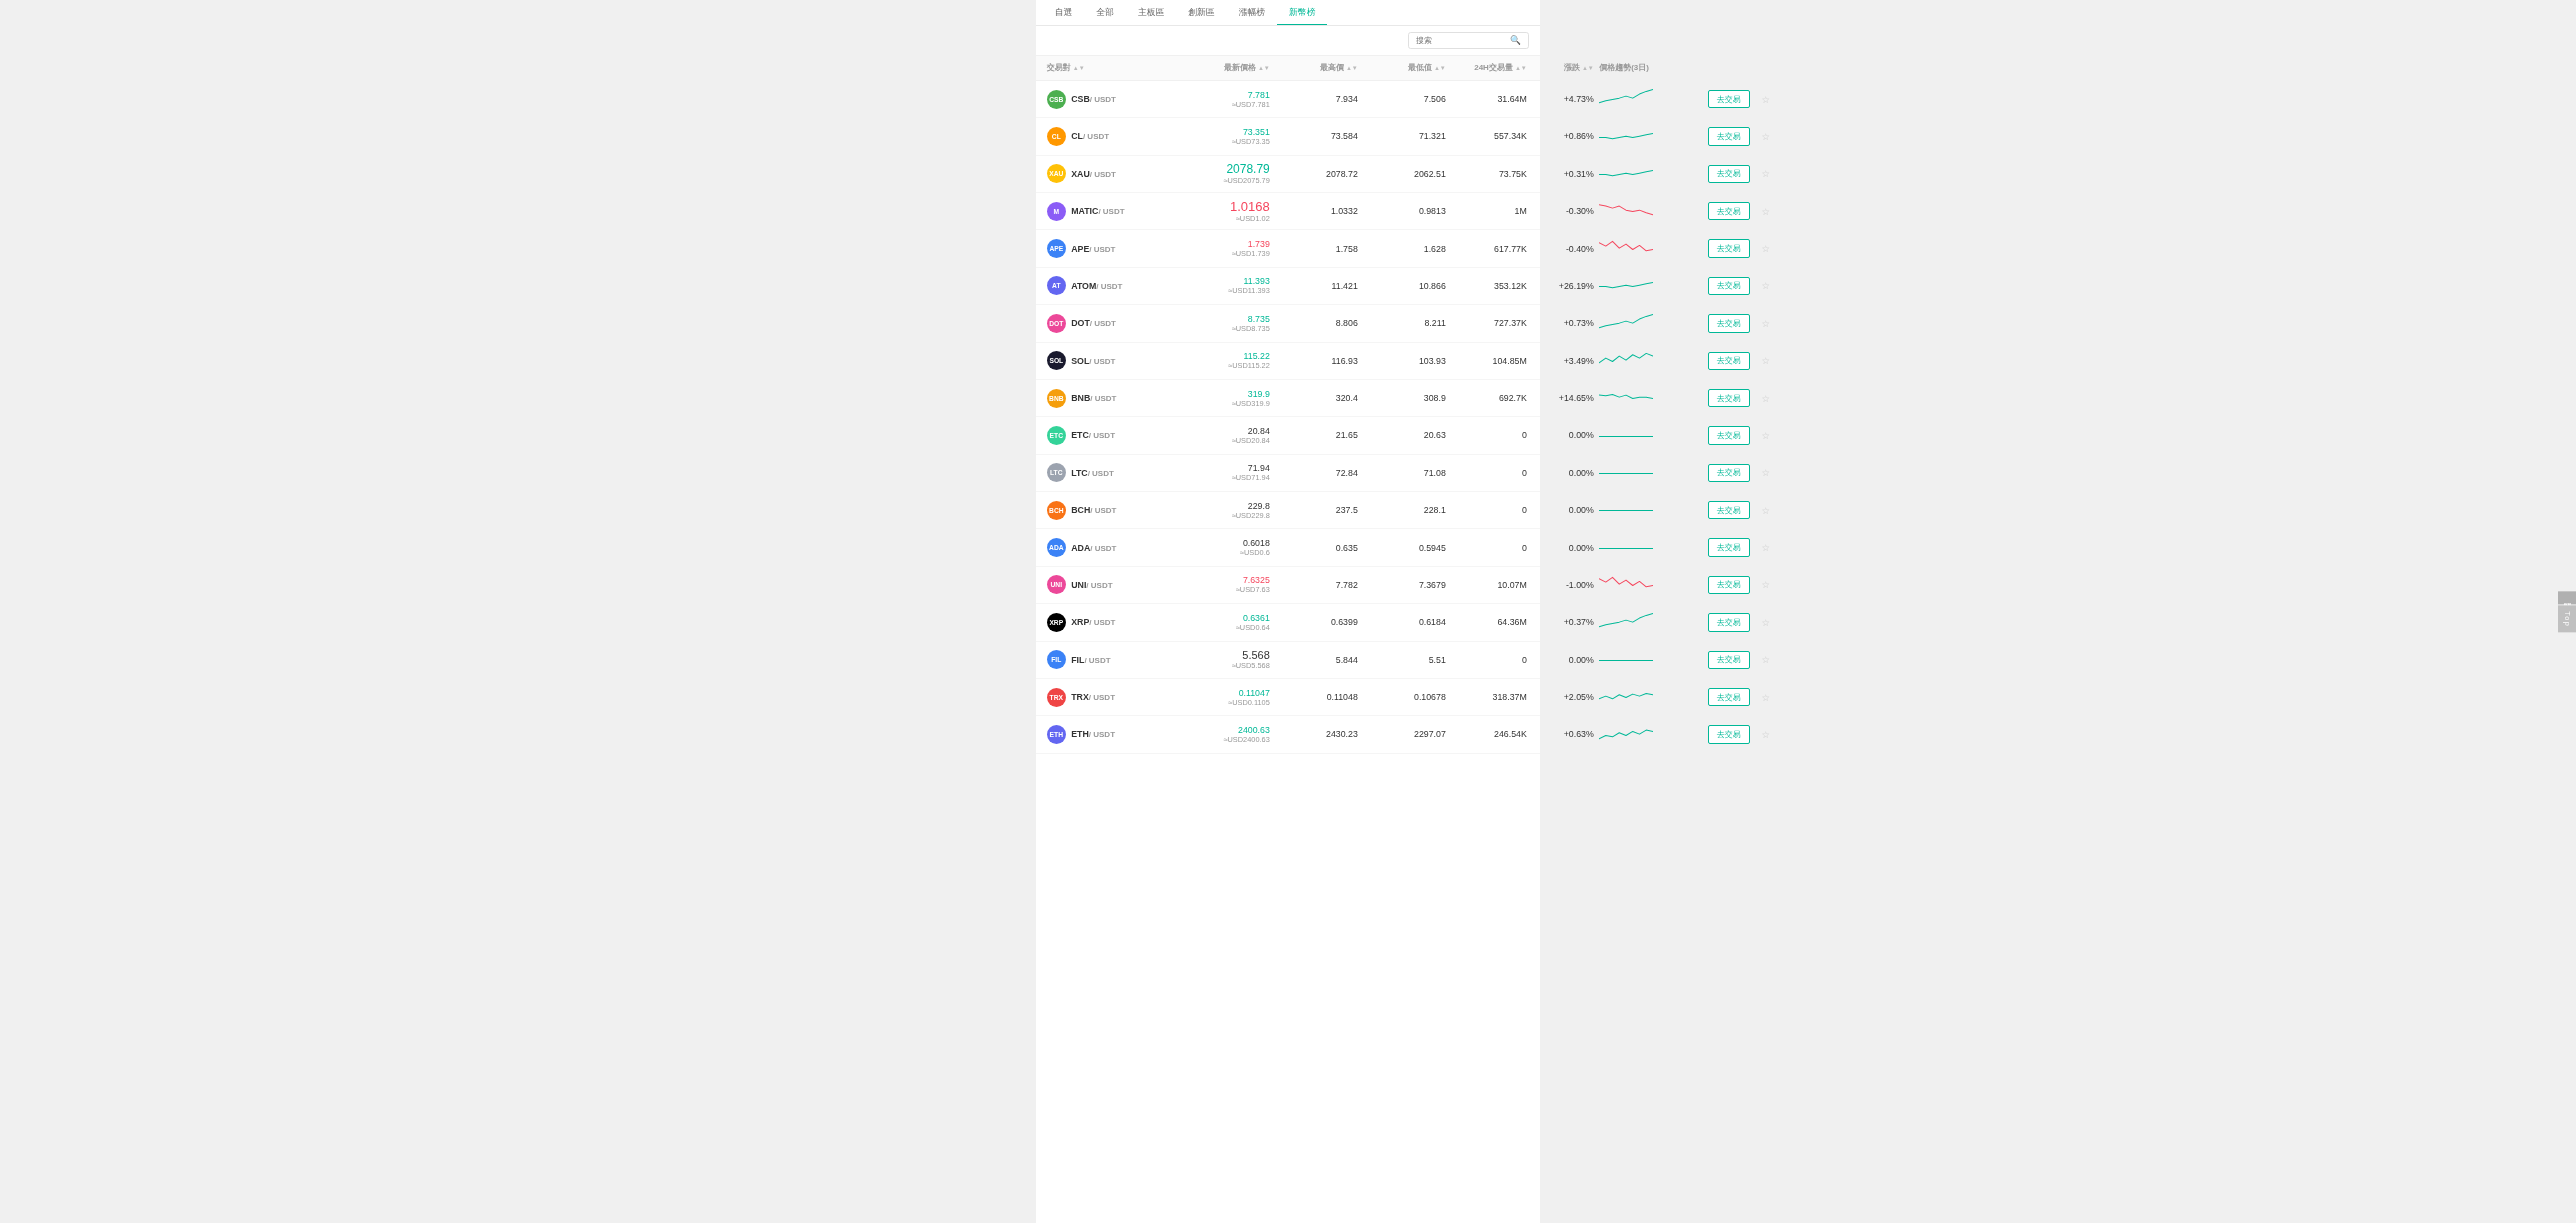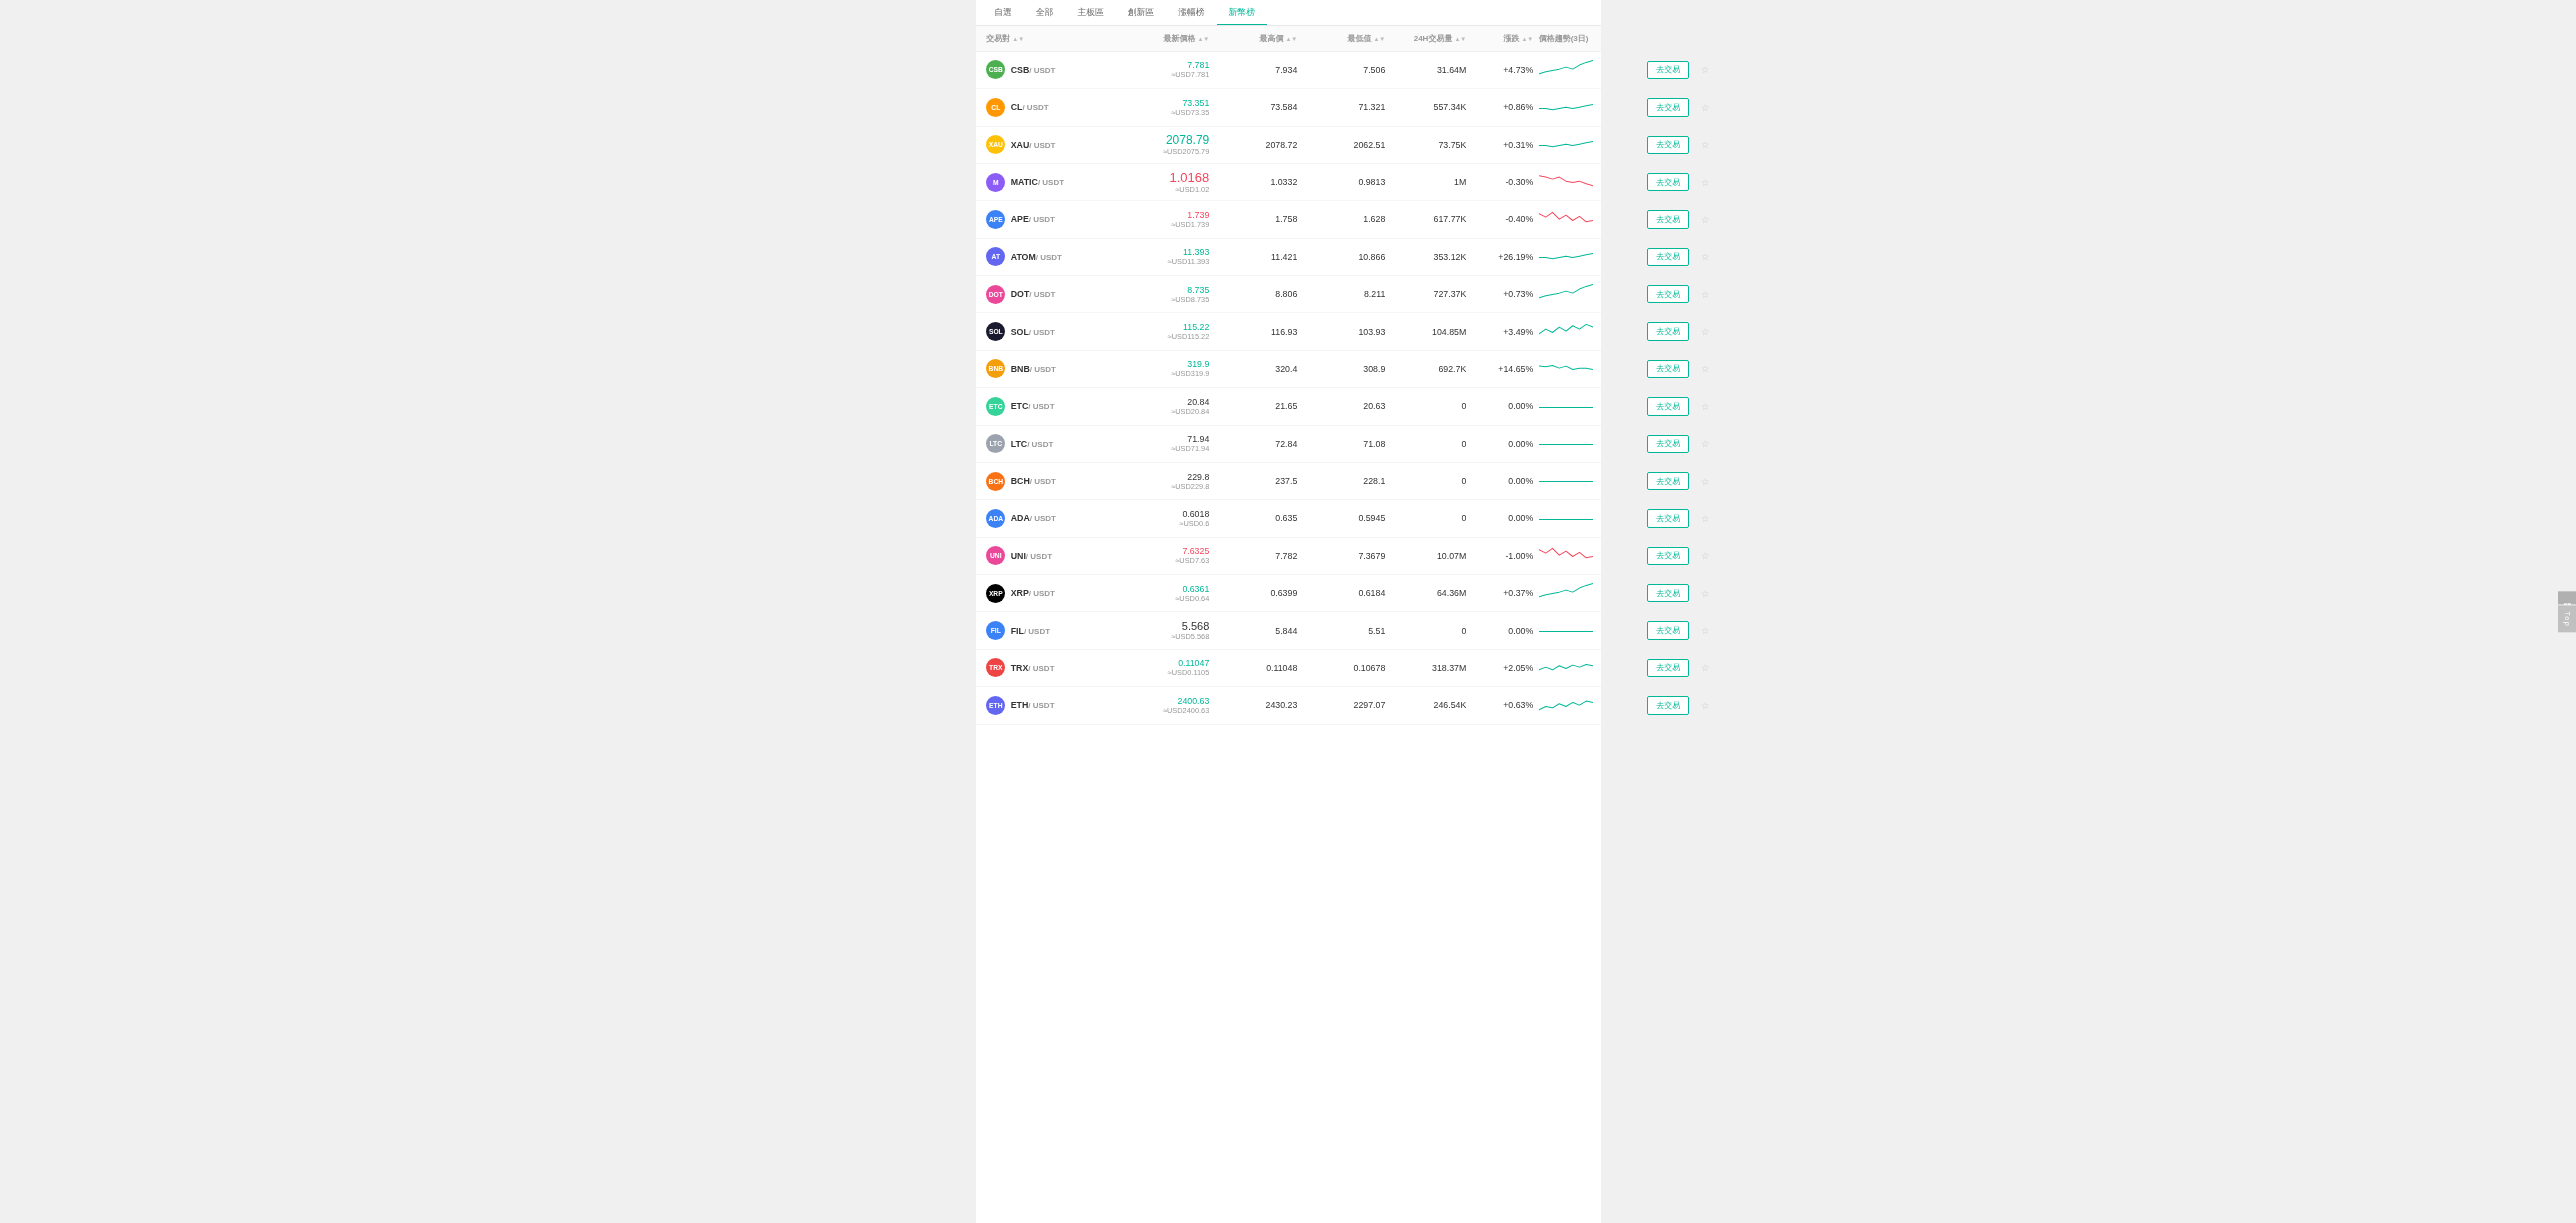--- a/index.html
+++ b/index.html
@@ -11,21 +11,21 @@
     }
     .page-container {
       position: relative;
       width: 100%;
       min-height: 100vh;
       background: #f0f0f0;
       display: flex;
       justify-content: center;
     }
     .main-content {
-      width: 625px;
+      width: 504px;
       background: #fff;
       margin: 0 auto;
     }
     .tabs-bar {
       display: flex;
       border-bottom: 0.7px solid #e8e8e8;
       background: #fff;
       padding: 0 6.7px;
     }
     .tab-item {
@@ -202,20 +202,26 @@
 
     <div class="tabs-bar">
     <div class="tab-item">自選</div>
         <div class="tab-item">全部</div>
         <div class="tab-item">主板區</div>
         <div class="tab-item">創新區</div>
         <div class="tab-item">漲幅榜</div>
         <div class="tab-item active">新幣榜</div>
       </div>
 
+    <div class="search-bar">
+      <div class="search-input-wrap">
+        <input type="text" placeholder="搜索" style="">
+        <span class="search-icon-btn">🔍</span>
+      </div>
+    </div>
 
     <div class="table-header">
       <div class="col">
         <span>交易對</span>
         <span class="sort-icon">▲▼</span>
       </div>
       <div class="col" style="justify-content:flex-end">
         <span>最新價格</span>
         <span class="sort-icon">▲▼</span>
       </div>

